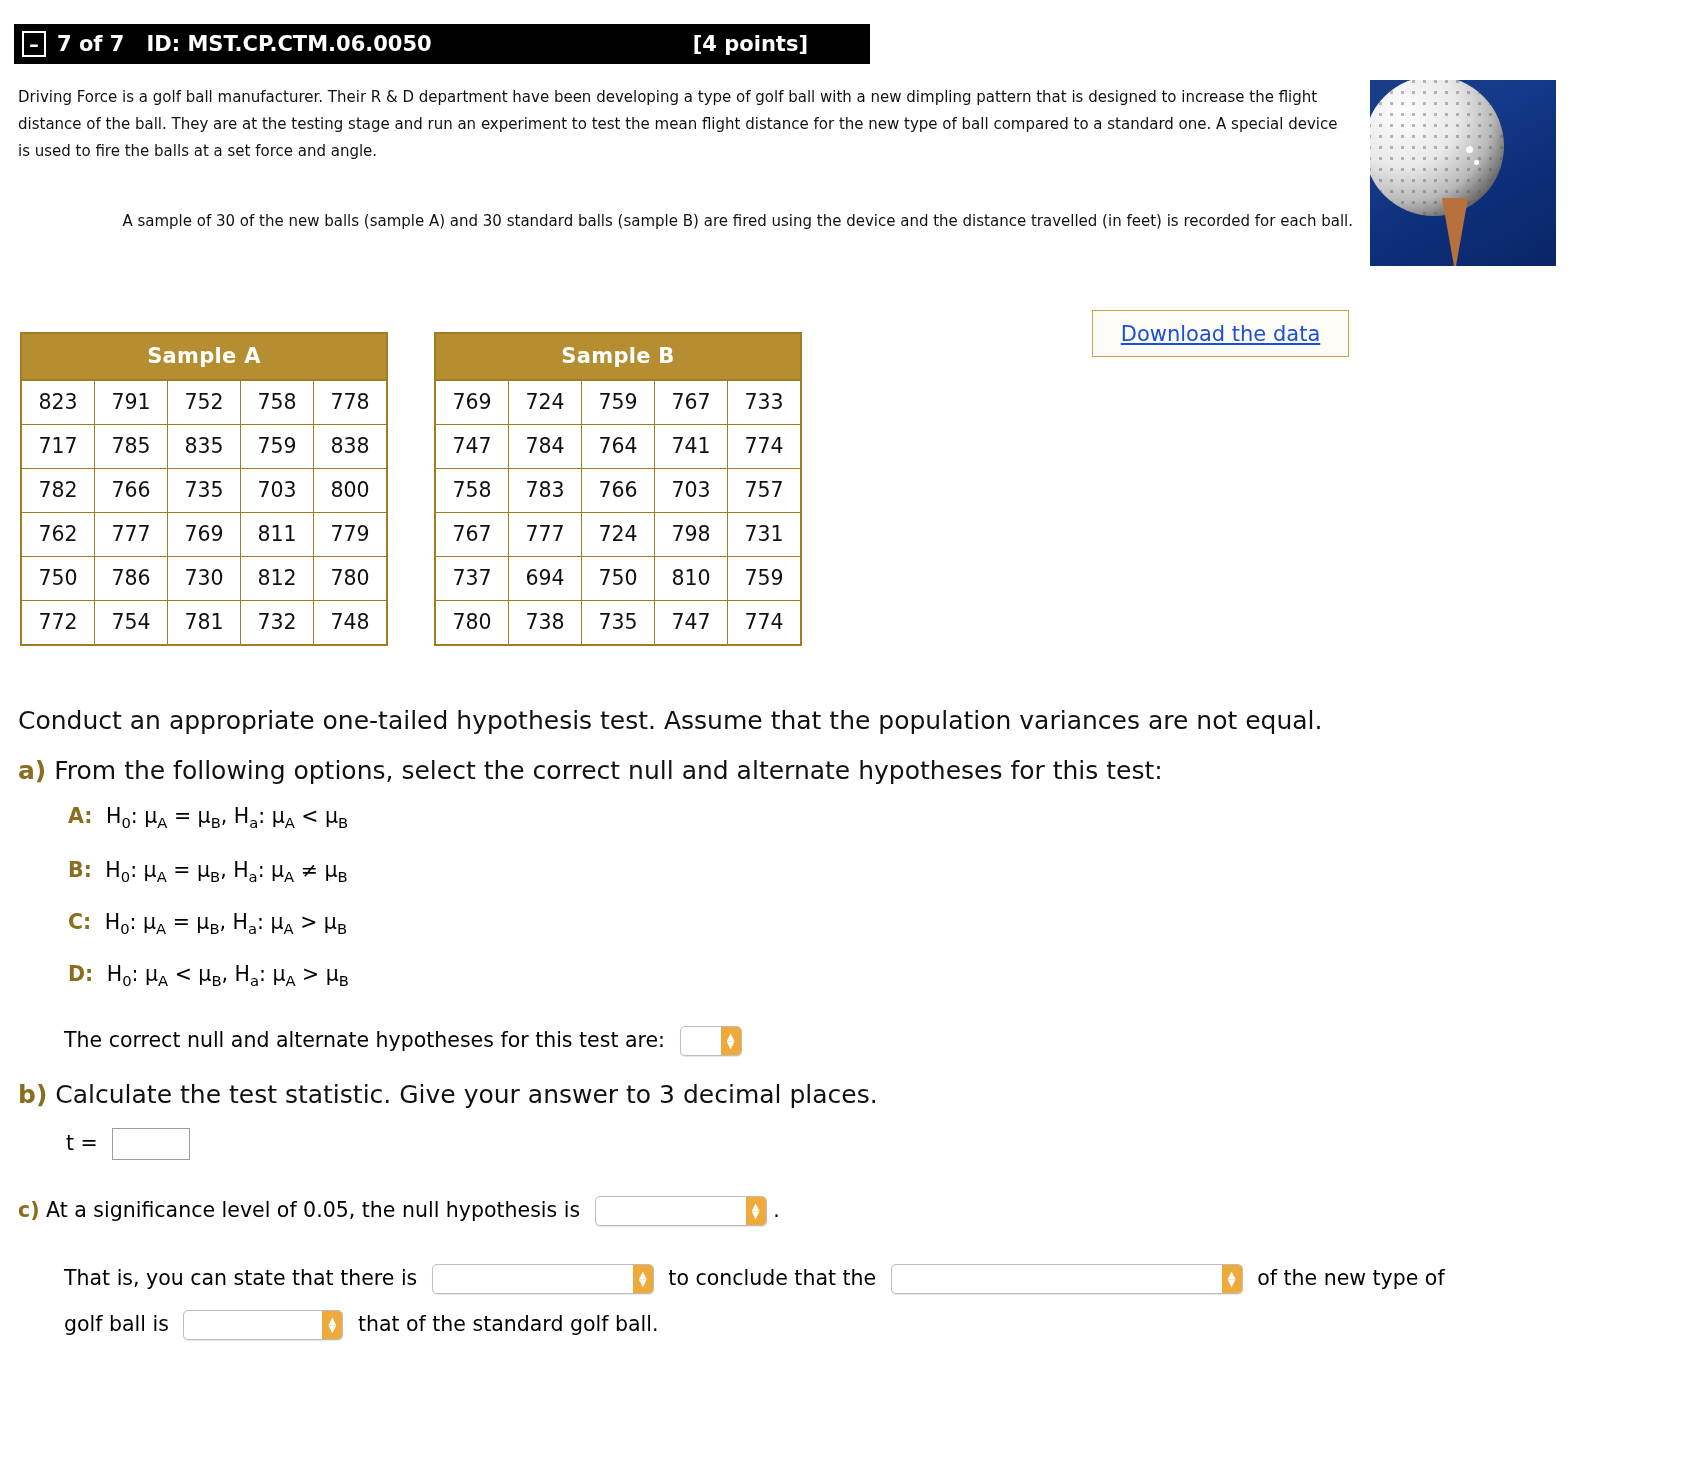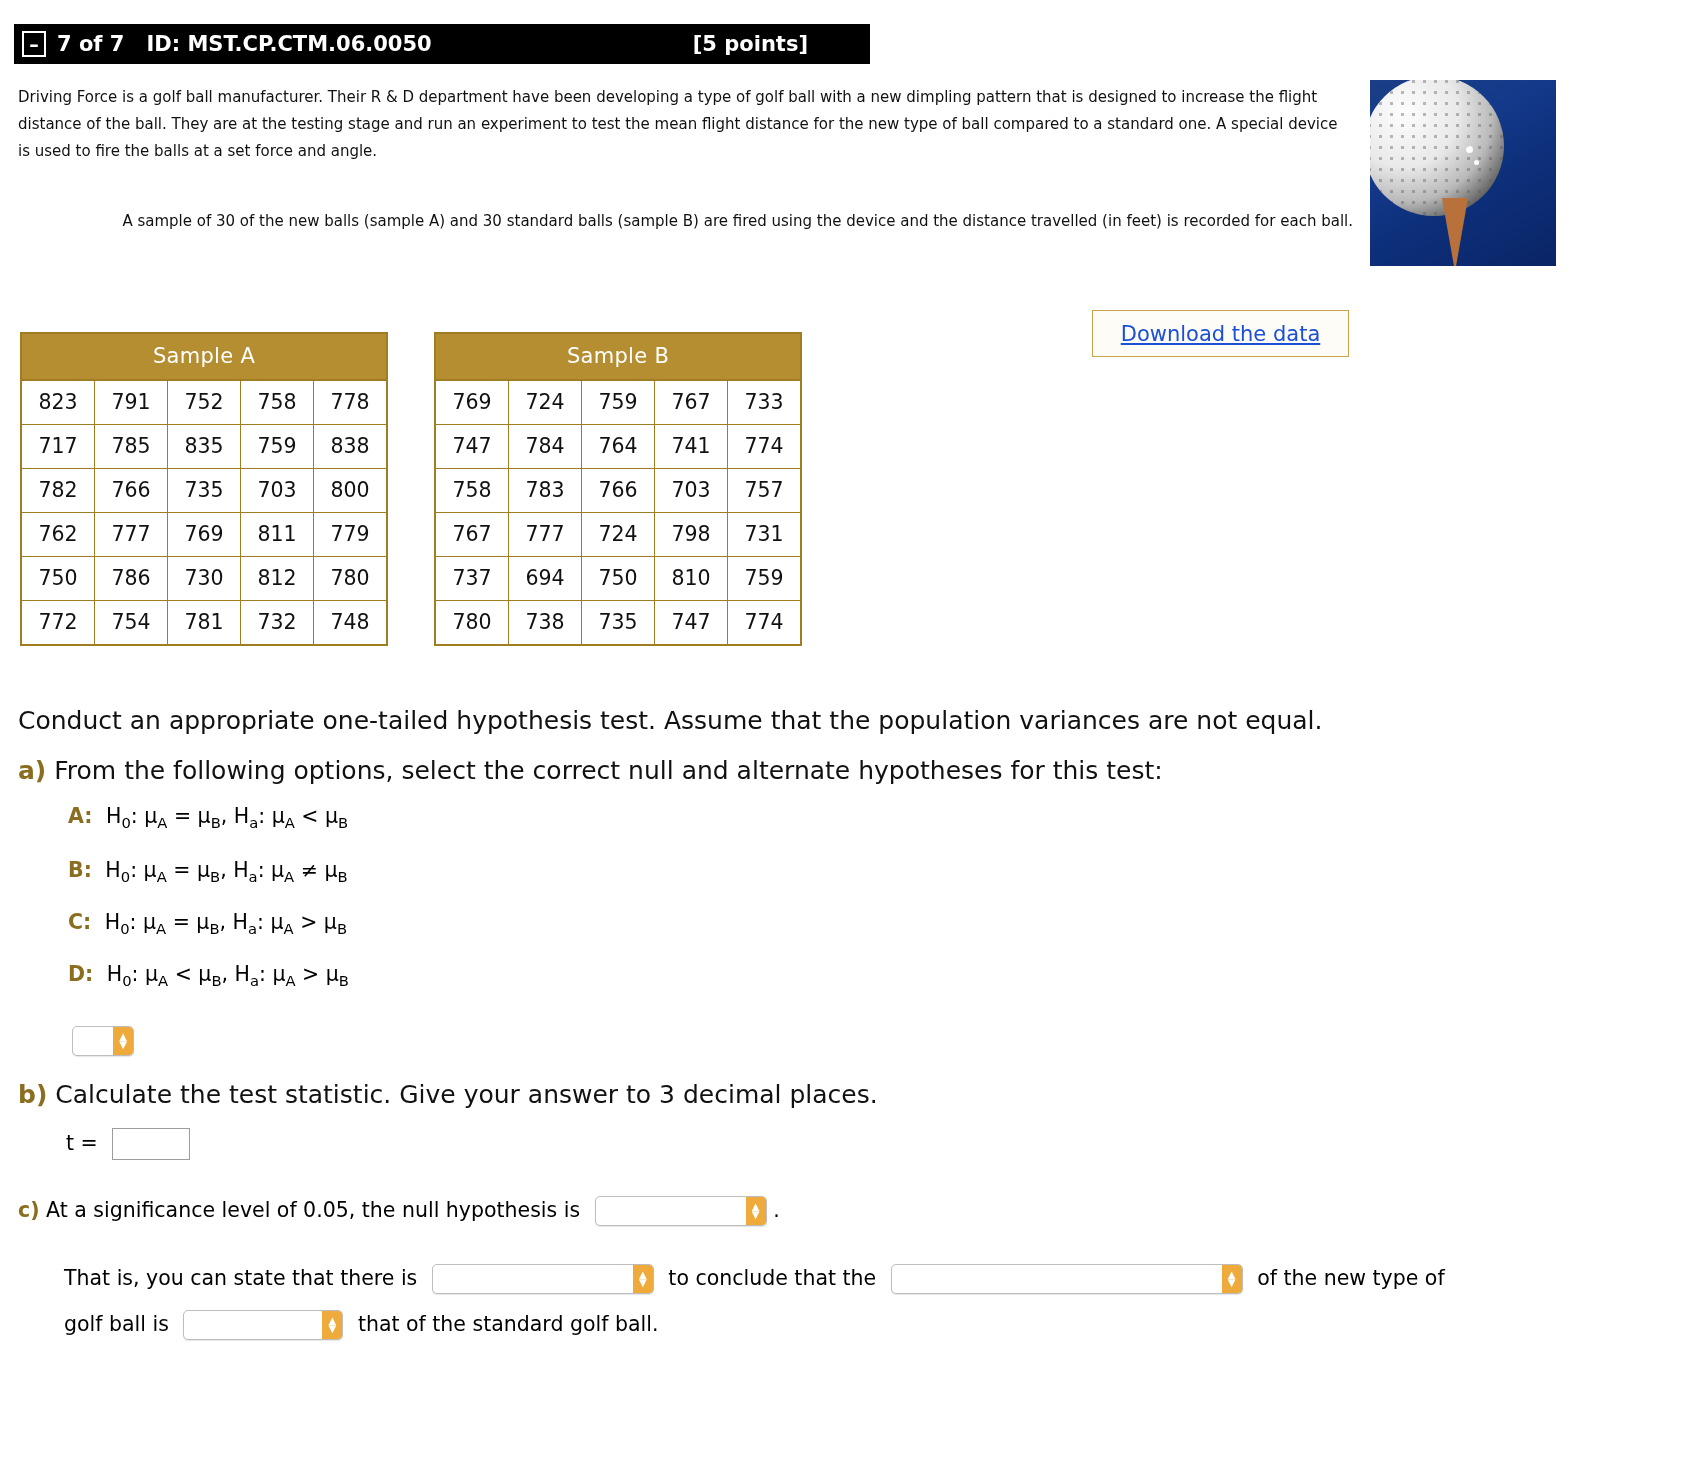--- a/index.html
+++ b/index.html
@@ -136,21 +136,21 @@
     border-collapse: collapse;
     border: 2px solid #a07d22;
     background: #ffffff;
   }
   #tableA { left: 20px; top: 332px; }
   #tableB { left: 434px; top: 332px; border-radius: 24px; }
   .sample-table th {
     background: #b58e31;
     color: #ffffff;
     font-size: 21px;
-    font-weight: normal;
+    font-weight: bold;
     padding: 10px 0 11px 0;
     border: 2px solid #a07d22;
     letter-spacing: .3px;
   }
   .sample-table td {
     border: 1px solid #a07d22;
     width: 72px;
     height: 32px;
     text-align: center;
     font-size: 20.5px;
@@ -214,21 +214,21 @@
   }
   .inline-row { position: absolute; font-size: 20.5px; white-space: nowrap; }
 </style>
 </head>
 <body>
 
 <div class="qheader">
   <span class="collapse-box">–</span>
   <span class="qnum">7 of 7</span>
   <span class="qid">ID: MST.CP.CTM.06.0050</span>
-  <span class="qpoints">[5  points]</span>
+  <span class="qpoints">[4  points]</span>
 </div>
 
 <div class="para" id="para1">Driving Force is a golf ball manufacturer. Their R &amp; D department have been developing a type of golf ball with a new dimpling pattern that is designed to increase the flight distance of the ball. They are at the testing stage and run an experiment to test the mean flight distance for the new type of ball compared to a standard one. A special device is used to fire the balls at a set force and angle.</div>
 <div class="para" id="para2">A sample of 30 of the new balls (sample A) and 30 standard balls (sample B) are fired using the device and the distance travelled (in feet) is recorded for each ball.</div>
 
 <div class="golfimg">
   <div class="ball"></div>
   <div class="dimples"></div>
   <div class="tee"></div>
   <div class="sparkle" style="left:96px; top:66px;"></div>
@@ -361,20 +361,21 @@
 <div class="opt" style="left:68px; top:910px;">
   <span class="letter">C:</span>
   <span>H<sub>0</sub>: μ<sub>A</sub> = μ<sub>B</sub>, H<sub>a</sub>: μ<sub>A</sub> &gt; μ<sub>B</sub></span>
 </div>
 <div class="opt" style="left:68px; top:962px;">
   <span class="letter">D:</span>
   <span>H<sub>0</sub>: μ<sub>A</sub> &lt; μ<sub>B</sub>, H<sub>a</sub>: μ<sub>A</sub> &gt; μ<sub>B</sub></span>
 </div>
 
 <div class="inline-row" style="left:64px; top:1026px;">
+  <span>The correct null and alternate hypotheses for this test are:</span>
   <span class="selectbox" style="width:62px; margin-left:8px;">
     <span></span>
     <span class="arrowbtn">▲<br>▼</span>
   </span>
 </div>
 
 <div class="qline" style="left:18px; top:1080px;">
   <span class="qlabel">b)</span>
   <span>Calculate the test statistic. Give your answer to 3 decimal places.</span>
 </div>

